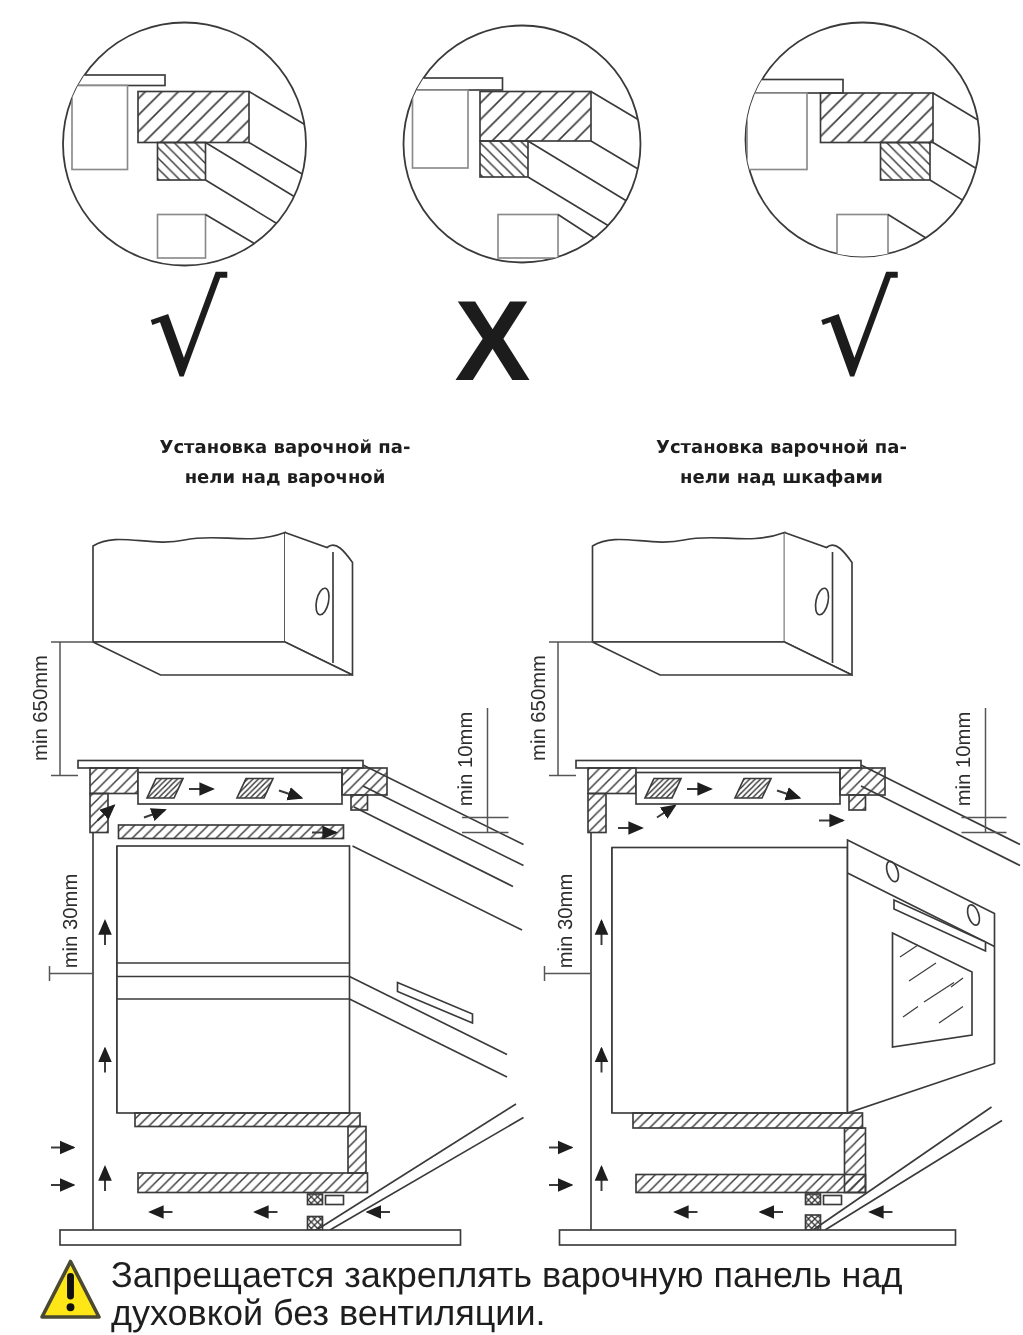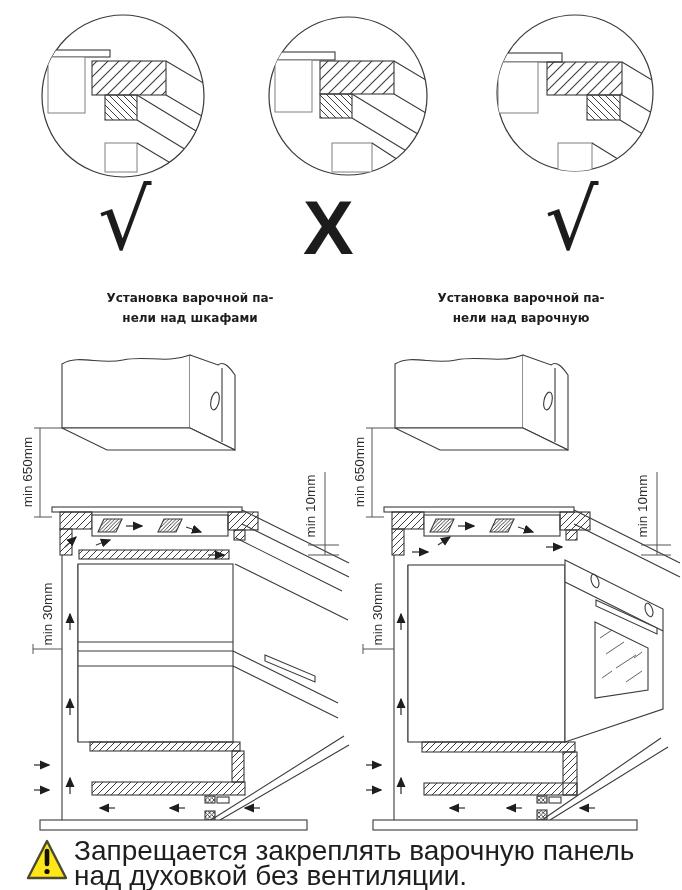--- a/index.html
+++ b/index.html
@@ -7,21 +7,21 @@
         font-family:"Liberation Sans",sans-serif;color:#1f1f1f;}
   svg{position:absolute;display:block;}
   .mark{position:absolute;line-height:1;color:#1c1c1c;font-family:"DejaVu Sans",sans-serif;}
   .mark-check{font-size:84px;font-weight:500;}
   .mark-x{font-size:76px;font-weight:700;font-family:"Liberation Sans",sans-serif;}
   .sec-title{position:absolute;text-align:center;font-family:"DejaVu Sans",sans-serif;
              font-weight:700;font-size:12px;line-height:20px;color:#1d1d1d;}
   .dim{font-family:"Liberation Sans",sans-serif;font-size:13.5px;fill:#2d2d2d;}
   .warning{position:absolute;left:26px;top:838px;display:flex;align-items:flex-start;}
   .warning .wicon{position:static;flex:0 0 auto;margin-right:6px;}
-  .warning-text{width:600px;font-size:28px;line-height:25px;color:#1e1e1e;}
+  .warning-text{width:600px;font-size:24px;line-height:25px;color:#1e1e1e;}
 </style>
 </head>
 <body>
 
 <div class="page">
 
   <svg width="0" height="0" aria-hidden="true">
     <defs>
       <pattern id="hatchA" width="7" height="7" patternUnits="userSpaceOnUse">
         <path d="M0,7 L7,0 M-1.5,1.5 L1.5,-1.5 M5.5,8.5 L8.5,5.5" stroke="#3c3c3c" stroke-width="1" fill="none"></path>
@@ -99,25 +99,25 @@
       <line x1="98" y1="131" x2="140" y2="157"></line>
     </g>
   </svg>
 
   <div class="mark mark-check" style="left:98px;top:178px">√</div>
   <div class="mark mark-x" style="left:303px;top:190px">X</div>
   <div class="mark mark-check" style="left:545px;top:178px">√</div>
 
   <div class="sec-title" style="left:28px;top:288px;width:324px">
     <div>Установка варочной па-</div>
-    <div>нели над шкафами</div>
+    <div>нели над варочной</div>
   </div>
   <div class="sec-title" style="left:360px;top:288px;width:322px">
     <div>Установка варочной па-</div>
-    <div>нели над варочную</div>
+    <div>нели над шкафами</div>
   </div>
 
   <svg style="left:8px;top:338px" width="342" height="500" viewBox="0 0 342 500">
     <g stroke="#3a3a3a" stroke-width="1.1" fill="none">
 
       <path d="M54,90 L54,26 C70,16 92,27 115,22 C138,17 158,26 182,17 L182,90 Z" fill="#fff"></path>
       <path d="M182,17 L210,27 C216,22 222,30 227,37 L227,112 L182,90" fill="#fff"></path>
       <path d="M54,90 L182,90 L227,112 L99,112 Z" fill="#fff"></path>
       <line x1="214" y1="30" x2="214" y2="104"></line>
       <ellipse cx="207" cy="63" rx="4" ry="9" transform="rotate(12 207 63)"></ellipse>

